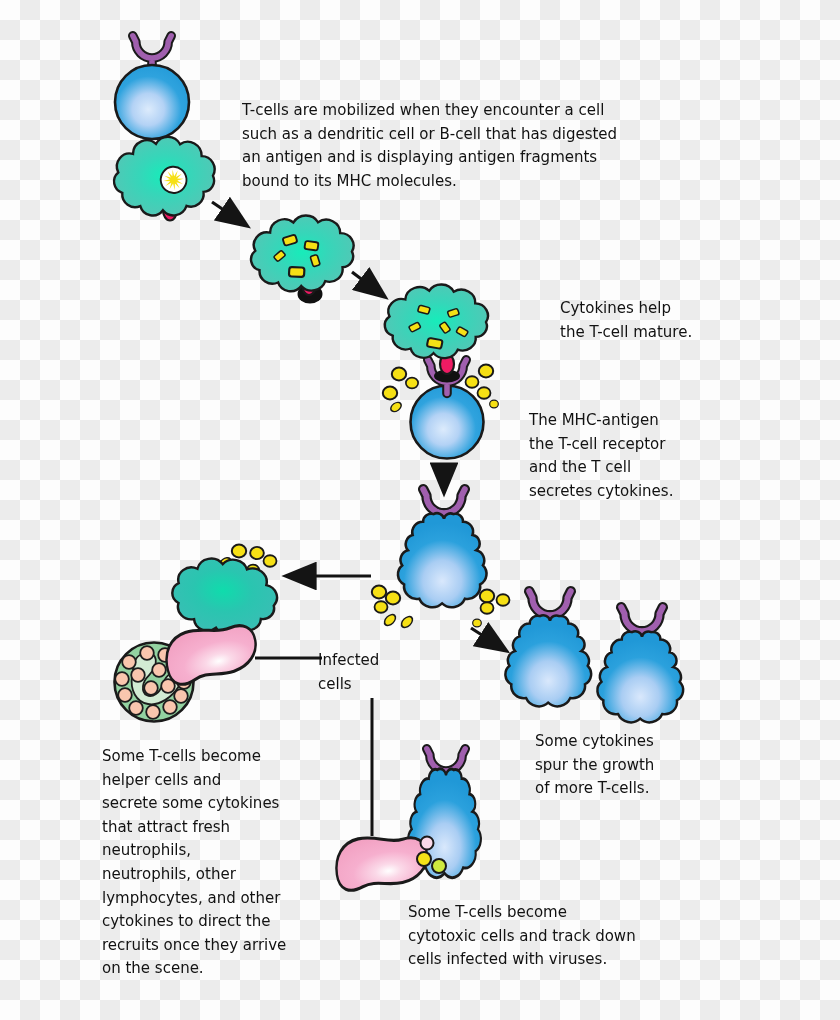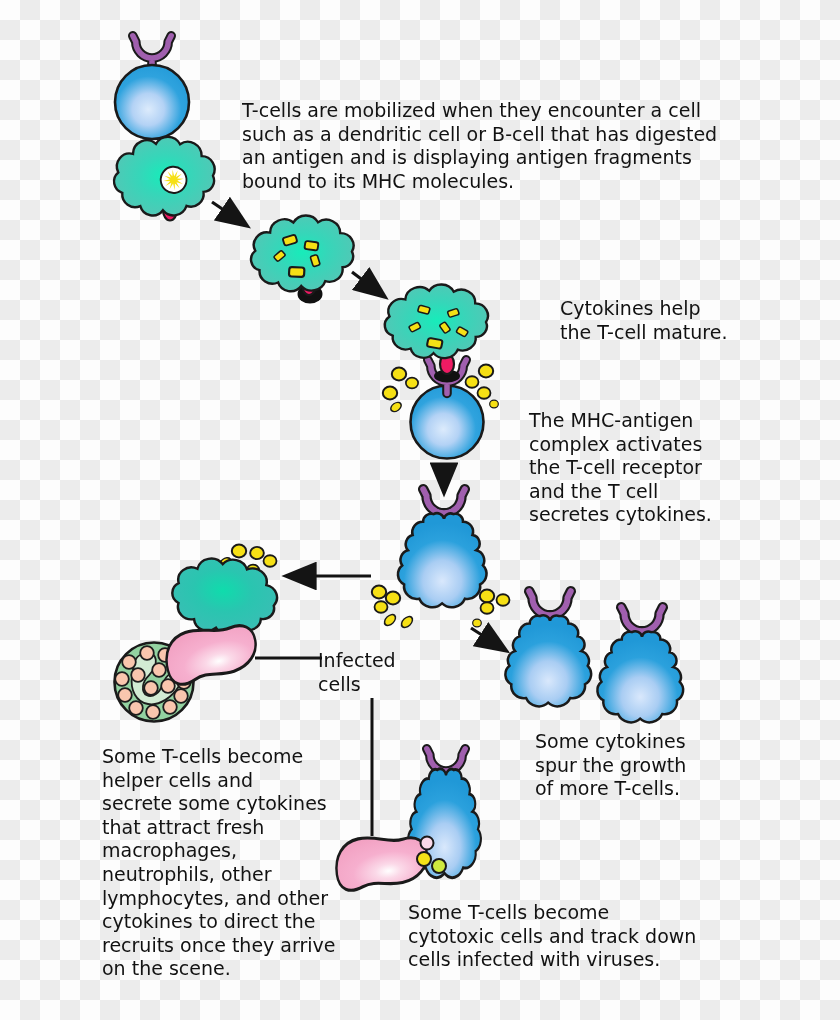--- a/index.html
+++ b/index.html
@@ -3,21 +3,21 @@
 <meta charset="utf-8">
 <style>
   html,body{margin:0;padding:0;background:#fff;}
   .canvas{
     position:relative;width:840px;height:1020px;overflow:hidden;
     background: conic-gradient(#ececec 0 25%, #fdfdfd 0 50%, #ececec 0 75%, #fdfdfd 0) 0 0 / 40px 40px;
     font-family:"DejaVu Sans", sans-serif;
   }
   svg.art{position:absolute;left:0;top:0;}
   .txt{
-    position:absolute;color:#121212;font-size:19px;line-height:23.6px;
+    position:absolute;color:#121212;font-size:15px;line-height:23.6px;
     letter-spacing:0;
   }
   .txt div{white-space:nowrap;}
   .clip{overflow:hidden;}
   .center{text-align:left;}
 </style>
 </head>
 <body>
 
 <div class="canvas">
@@ -227,37 +227,36 @@
       <div>bound to its MHC molecules.</div>
     </div>
 
   <div class="txt" style="left:560px;top:297px;">
       <div>Cytokines help</div>
       <div>the T-cell mature.</div>
     </div>
 
   <div class="txt" style="left:529px;top:409px;">
       <div>The MHC-antigen</div>
-      <div>complex activates</div>
       <div>the T-cell receptor</div>
       <div>and the T cell</div>
       <div>secretes cytokines.</div>
     </div>
 
   <div class="txt center" style="left:318px;top:649px;width:104px;">
       <div>Infected</div>
       <div>cells</div>
     </div>
 
   <div class="txt" style="left:102px;top:745px;">
       <div>Some T-cells become</div>
       <div>helper cells and</div>
       <div>secrete some cytokines</div>
       <div>that attract fresh</div>
-      <div>macrophages,</div>
+      <div>neutrophils,</div>
       <div>neutrophils, other</div>
       <div>lymphocytes, and other</div>
       <div>cytokines to direct the</div>
       <div>recruits once they arrive</div>
       <div>on the scene.</div>
     </div>
 
   <div class="txt" style="left:535px;top:730px;">
       <div>Some cytokines</div>
       <div>spur the growth</div>

